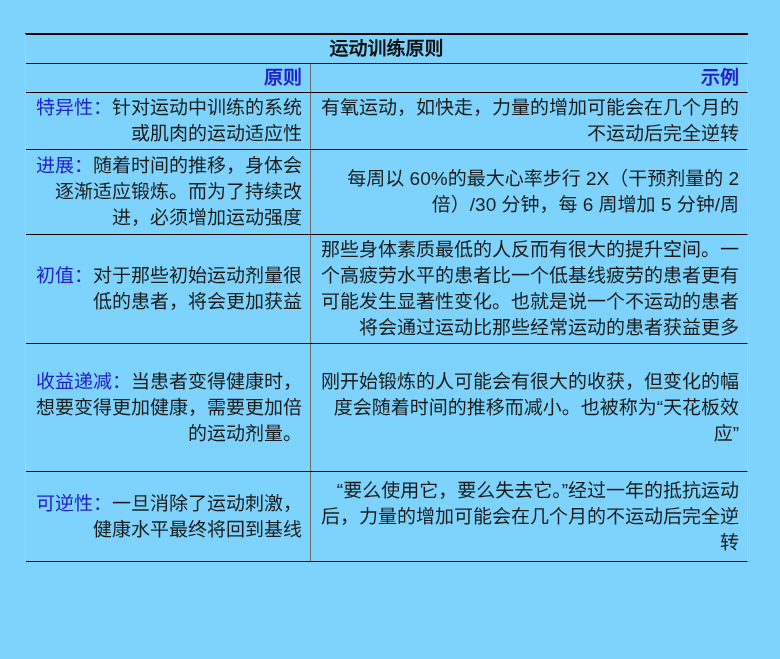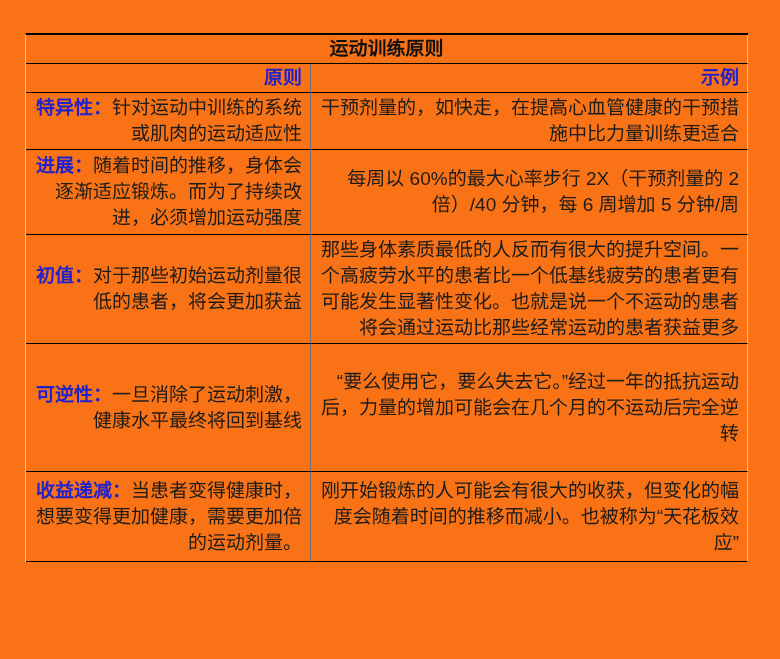--- a/index.html
+++ b/index.html
@@ -5,21 +5,21 @@
   * { margin: 0; padding: 0; box-sizing: border-box; }
   html, body {
     width: 780px; height: 659px;
     background: #ffffff;
     font-family: "Liberation Sans", "DejaVu Sans", sans-serif;
     overflow: hidden;
   }
   .page {
     position: relative;
     width: 780px; height: 659px;
-    background: #f97316;
+    background: #7dd3fc;
     padding-left: 12px;
   }
   table.principles {
     position: absolute;
     left: 25px; top: 33px;
     width: 722px;
     border-spacing: 0;
     border-top: 2px solid #000000;
     border-left: 1px solid #c8c8c8;
     table-layout: fixed;
@@ -48,21 +48,21 @@
   }
   tr.header-row td {
     height: 28px;
     color: #2222cc;
     font-weight: bold;
     padding: 1px 8px;
     border-bottom: 1.5px solid #000000;
   }
   .term {
     color: #2222cc;
-    font-weight: bold;
+    font-weight: normal;
     margin-top: 38px;
   }
   tbody tr:nth-child(1) td { height: 57px; }
   tbody tr:nth-child(2) td { height: 85px; }
   tbody tr:nth-child(3) td { height: 78px; }
   tbody tr:nth-child(4) td { height: 128px; }
   tbody tr:nth-child(5) td { height: 90px; }
   tbody tr:nth-child(6) td { height: 83px; }
   tbody tr:nth-child(6) td { border-bottom: 2px solid #000000; }
 </style>
@@ -83,55 +83,55 @@
         <td class="term-cell">原则</td>
         <td>示例</td>
       </tr>
     </thead>
     <tbody>
   <tr>
     <td class="term-cell">
       <span class="term">特异性：</span><span class="desc">针对运动中训练的系统或肌肉的运动适应性</span>
     </td>
     <td class="example-cell">
-      <span class="example">干预剂量的，如快走，在提高心血管健康的干预措施中比力量训练更适合</span>
+      <span class="example">有氧运动，如快走，力量的增加可能会在几个月的不运动后完全逆转</span>
     </td>
   </tr>
 
   <tr>
     <td class="term-cell">
       <span class="term">进展：</span><span class="desc">随着时间的推移，身体会逐渐适应锻炼。而为了持续改进，必须增加运动强度</span>
     </td>
     <td class="example-cell">
-      <span class="example">每周以 60%的最大心率步行 2X（干预剂量的 2 倍）/40 分钟，每 6 周增加 5 分钟/周</span>
+      <span class="example">每周以 60%的最大心率步行 2X（干预剂量的 2 倍）/30 分钟，每 6 周增加 5 分钟/周</span>
     </td>
   </tr>
 
 
   <tr>
     <td class="term-cell">
       <span class="term">初值：</span><span class="desc">对于那些初始运动剂量很低的患者，将会更加获益</span>
     </td>
     <td class="example-cell">
       <span class="example">那些身体素质最低的人反而有很大的提升空间。一个高疲劳水平的患者比一个低基线疲劳的患者更有可能发生显著性变化。也就是说一个不运动的患者将会通过运动比那些经常运动的患者获益更多</span>
     </td>
   </tr>
 
   <tr>
     <td class="term-cell">
-      <span class="term">可逆性：</span><span class="desc">一旦消除了运动刺激，健康水平最终将回到基线</span>
+      <span class="term">收益递减：</span><span class="desc">当患者变得健康时，想要变得更加健康，需要更加倍的运动剂量。</span>
     </td>
     <td class="example-cell">
-      <span class="example">“要么使用它，要么失去它。”经过一年的抵抗运动后，力量的增加可能会在几个月的不运动后完全逆转</span>
+      <span class="example">刚开始锻炼的人可能会有很大的收获，但变化的幅度会随着时间的推移而减小。也被称为“天花板效应”</span>
     </td>
   </tr>
 
   <tr>
     <td class="term-cell">
-      <span class="term">收益递减：</span><span class="desc">当患者变得健康时，想要变得更加健康，需要更加倍的运动剂量。</span>
+      <span class="term">可逆性：</span><span class="desc">一旦消除了运动刺激，健康水平最终将回到基线</span>
     </td>
     <td class="example-cell">
-      <span class="example">刚开始锻炼的人可能会有很大的收获，但变化的幅度会随着时间的推移而减小。也被称为“天花板效应”</span>
+      <span class="example">“要么使用它，要么失去它。”经过一年的抵抗运动后，力量的增加可能会在几个月的不运动后完全逆转</span>
     </td>
   </tr>
 </tbody>
   </table>
 </div>
 
 </body></html>

